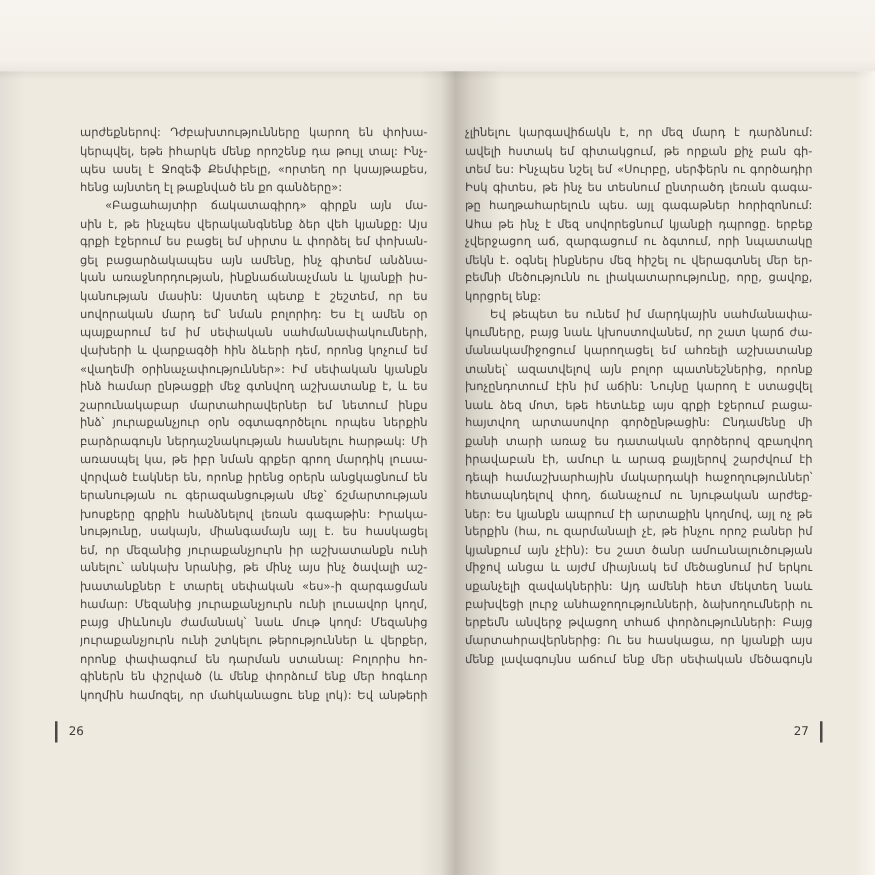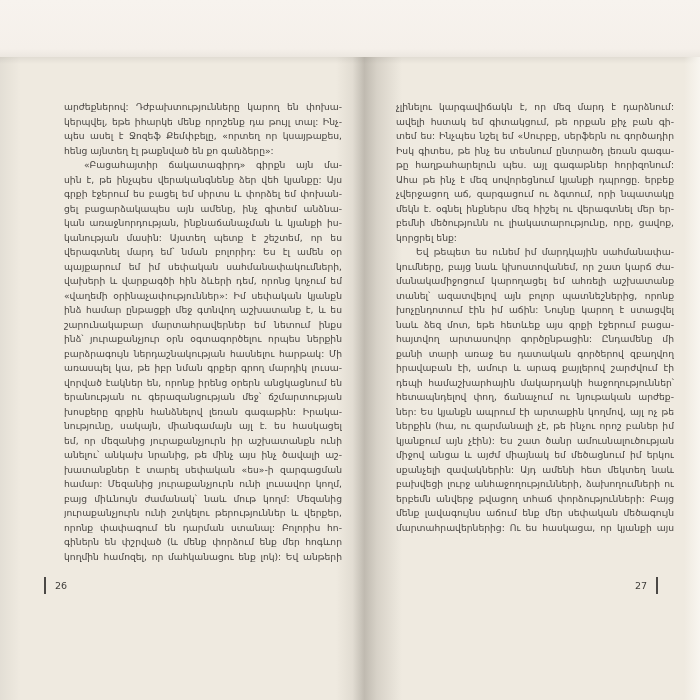--- a/index.html
+++ b/index.html
@@ -32,21 +32,21 @@
   .page-edge-right {
     position:absolute; top:0; right:0; width:16px; height:100%;
     background:linear-gradient(270deg, #f8f5ef 0%, rgba(248,245,239,0) 100%);
   }
   .page-text {
     position:absolute; top:43px; width:278px;
     color:#474441; font-size:9.2px; line-height:14.5px;
     letter-spacing:0; 
   }
   .page-text.left  { left:64px; }
-  .page-text.right { left:396px; }
+  .page-text.right { left:372px; }
   .line {
     height:14.5px; overflow:hidden;
     text-align:justify; text-align-last:justify;
   }
   .line.end    { text-align-last:left; }
   .line.indent { text-indent:20px; }
   .it { }
   .pagenum {
     position:absolute; top:520px; display:flex; align-items:center; gap:9px;
     color:#3e3c39; font-size:9.5px; line-height:17px;
@@ -68,21 +68,21 @@
       <div class="line"><span>արժեքներով: Դժբախտությունները կարող են փոխա-</span></div>
       <div class="line"><span>կերպվել, եթե իհարկե մենք որոշենք դա թույլ տալ: Ինչ-</span></div>
       <div class="line"><span>պես ասել է Ջոզեֆ Քեմփբելը, «որտեղ որ կսայթաքես,</span></div>
       <div class="line end"><span>հենց այնտեղ էլ թաքնված են քո գանձերը»:</span></div>
       <div class="line indent"><span class="it">«Բացահայտիր ճակատագիրդ»</span><span> գիրքն այն մա-</span></div>
       <div class="line"><span>սին է, թե ինչպես վերականգնենք ձեր վեհ կյանքը: Այս</span></div>
       <div class="line"><span>գրքի էջերում ես բացել եմ սիրտս և փորձել եմ փոխան-</span></div>
       <div class="line"><span>ցել բացարձակապես այն ամենը, ինչ գիտեմ անձնա-</span></div>
       <div class="line"><span>կան առաջնորդության, ինքնաճանաչման և կյանքի իս-</span></div>
       <div class="line"><span>կանության մասին: Այստեղ պետք է շեշտեմ, որ ես</span></div>
-      <div class="line"><span>վերագտնել մարդ եմ՝ նման բոլորիդ: Ես էլ ամեն օր</span></div>
+      <div class="line"><span>սովորական մարդ եմ՝ նման բոլորիդ: Ես էլ ամեն օր</span></div>
       <div class="line"><span>պայքարում եմ իմ սեփական սահմանափակումների,</span></div>
       <div class="line"><span>վախերի և վարքագծի հին ձևերի դեմ, որոնց կոչում եմ</span></div>
       <div class="line"><span>«վաղեմի օրինաչափություններ»: Իմ սեփական կյանքն</span></div>
       <div class="line"><span>ինձ համար ընթացքի մեջ գտնվող աշխատանք է, և ես</span></div>
       <div class="line"><span>շարունակաբար մարտահրավերներ եմ նետում ինքս</span></div>
       <div class="line"><span>ինձ՝ յուրաքանչյուր օրն օգտագործելու որպես ներքին</span></div>
       <div class="line"><span>բարձրագույն ներդաշնակության հասնելու հարթակ: Մի</span></div>
       <div class="line"><span>առասպել կա, թե իբր նման գրքեր գրող մարդիկ լուսա-</span></div>
       <div class="line"><span>վորված էակներ են, որոնք իրենց օրերն անցկացնում են</span></div>
       <div class="line"><span>երանության ու գերազանցության մեջ՝ ճշմարտության</span></div>
@@ -120,22 +120,22 @@
       <div class="line"><span>իրավաբան էի, ամուր և արագ քայլերով շարժվում էի</span></div>
       <div class="line"><span>դեպի համաշխարհային մակարդակի հաջողություններ՝</span></div>
       <div class="line"><span>հետապնդելով փող, ճանաչում ու նյութական արժեք-</span></div>
       <div class="line"><span>ներ: Ես կյանքն ապրում էի արտաքին կողմով, այլ ոչ թե</span></div>
       <div class="line"><span>ներքին (հա, ու զարմանալի չէ, թե ինչու որոշ բաներ իմ</span></div>
       <div class="line"><span>կյանքում այն չէին): Ես շատ ծանր ամուսնալուծության</span></div>
       <div class="line"><span>միջով անցա և այժմ միայնակ եմ մեծացնում իմ երկու</span></div>
       <div class="line"><span>սքանչելի զավակներին: Այդ ամենի հետ մեկտեղ նաև</span></div>
       <div class="line"><span>բախվեցի լուրջ անհաջողությունների, ձախողումների ու</span></div>
       <div class="line"><span>երբեմն անվերջ թվացող տհաճ փորձությունների: </span><span class="it">Բայց</span></div>
+      <div class="line"><span class="it">մարտահրավերներից:</span><span> Ու ես հասկացա, որ կյանքի այս</span></div>
       <div class="line"><span class="it">մենք լավագույնս աճում ենք մեր սեփական մեծագույն</span></div>
-      <div class="line"><span class="it">մարտահրավերներից:</span><span> Ու ես հասկացա, որ կյանքի այս</span></div>
     </div>
 
   <div class="pagenum left">
     <span class="rule"></span>
     <span>26</span>
   </div>
 
   <div class="pagenum right">
     <span>27</span>
     <span class="rule"></span>

